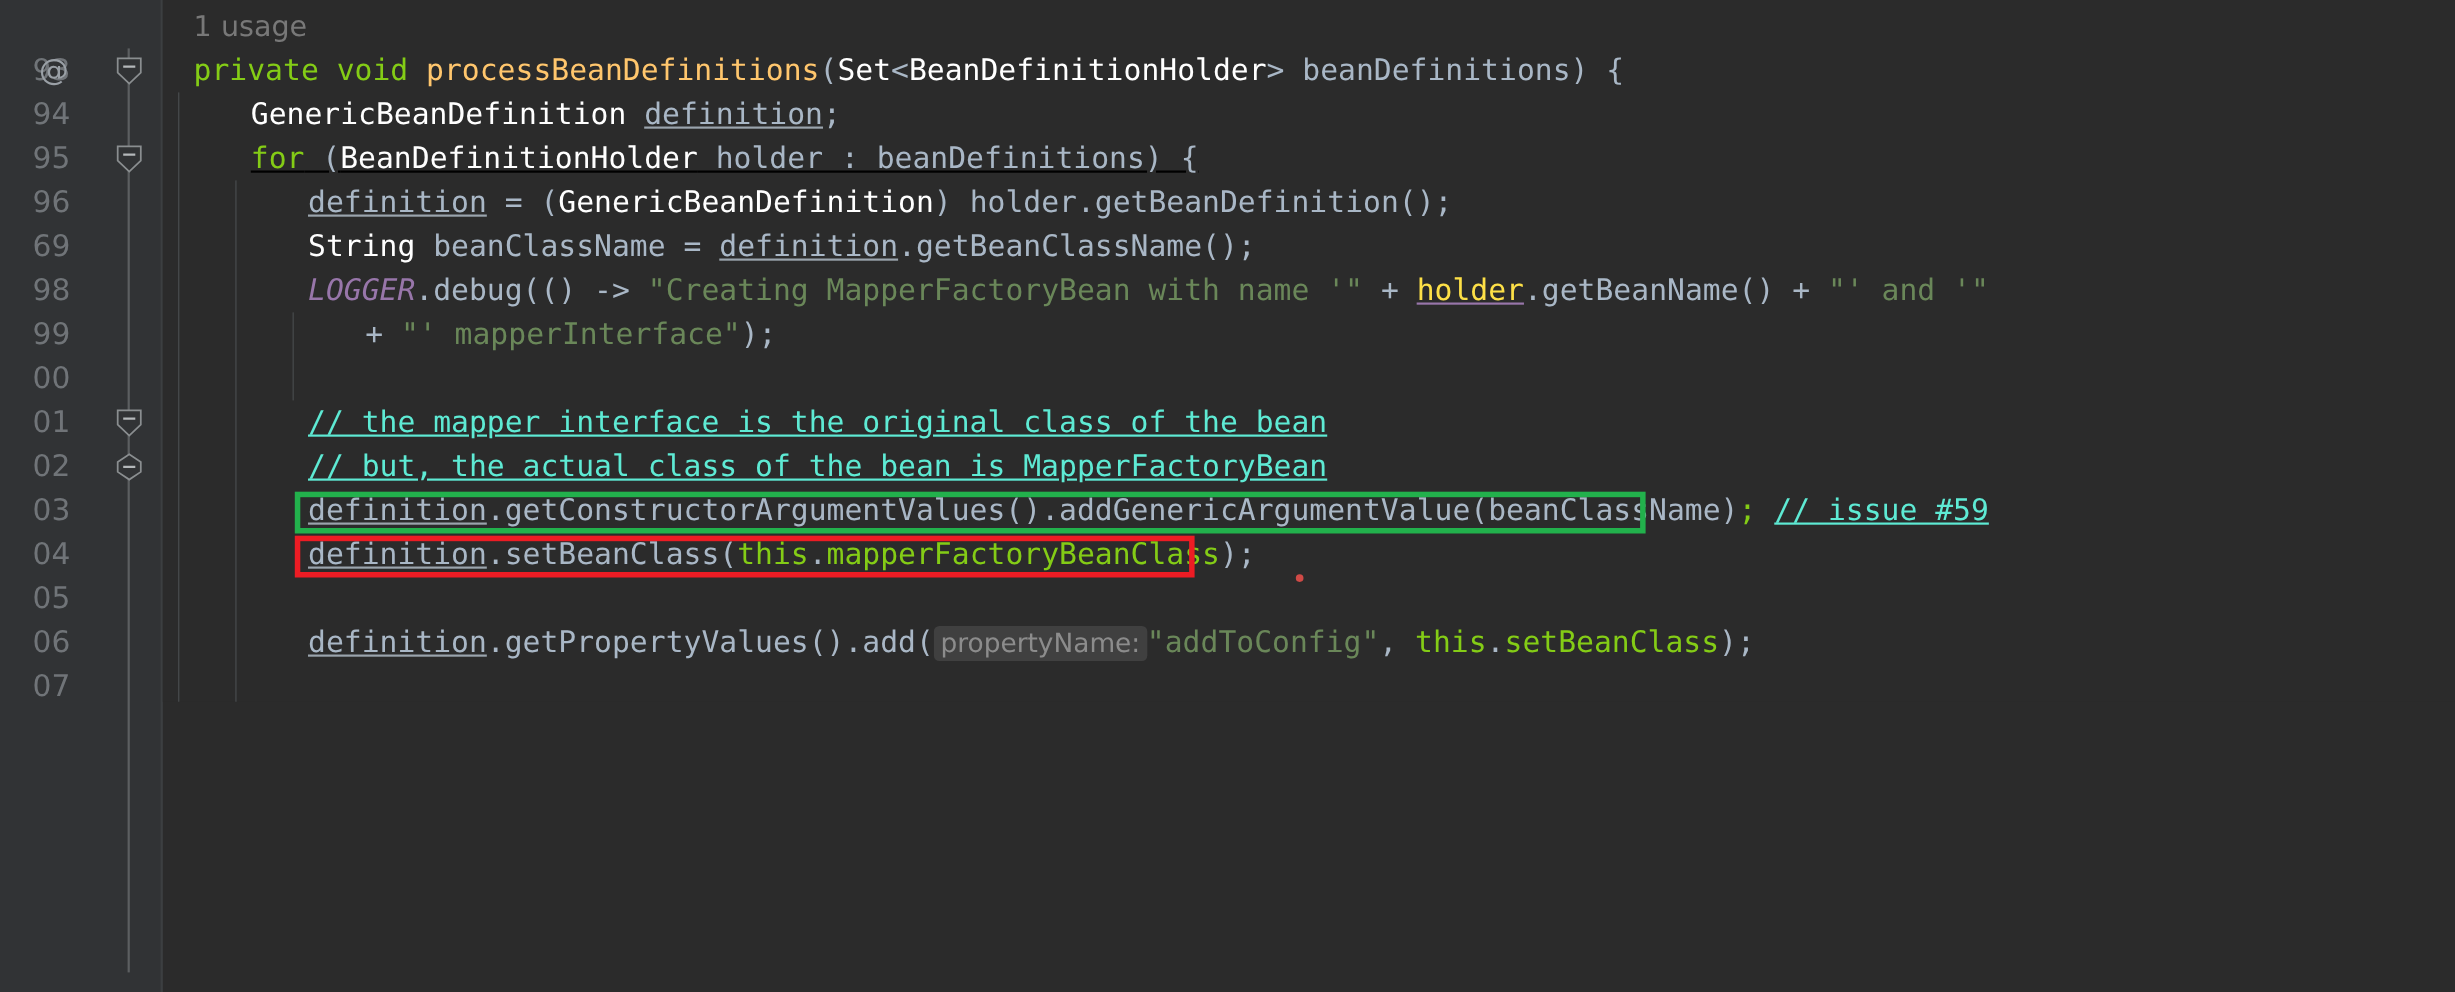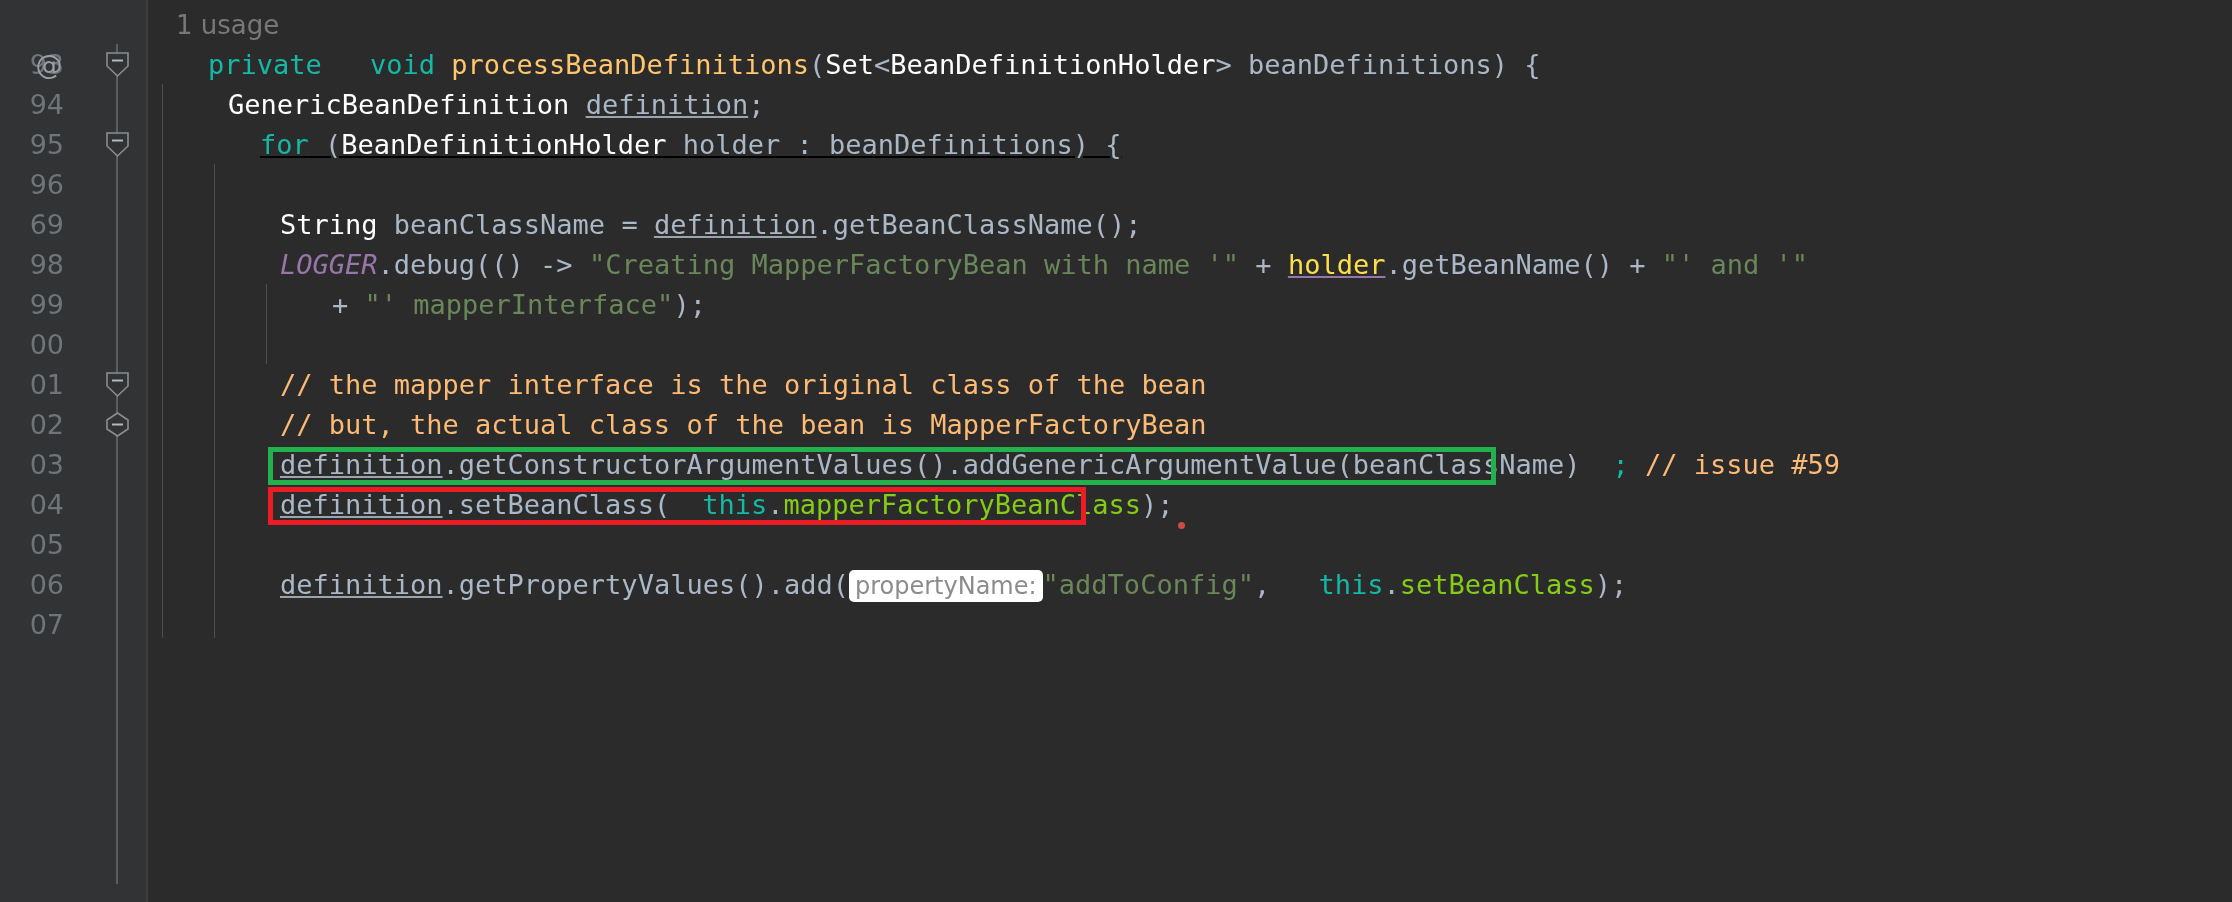--- a/index.html
+++ b/index.html
@@ -52,43 +52,43 @@
     position:absolute;left:0;height:40px;line-height:40px;
     white-space:pre;font-size:27px;letter-spacing:0px;
     font-family:"DejaVu Sans Mono","Liberation Mono",monospace;
   }
   
   .indent-guide{
     position:absolute;width:1px;background:#4b4f51;
   }
 
   
-  .kw      {color:#14b8a6;margin-left:32px;}
+  .kw      {color:#84cc16;}
   .meth    {color:#FFC66D;}
   .type    {color:#ffffff;}
   .ident   {color:#A9B7C6;}
   .punct   {color:#A9B7C6;}
   .str     {color:#6A8759;}
-  .cmt     {color:#fdba74;}
+  .cmt     {color:#5eead4;text-decoration:underline;}
   .field   {color:#84cc16;}
   .fieldi  {color:#9876AA;font-style:italic;}
   .paramu  {color:#fde047;text-decoration:underline;text-decoration-color:#9876AA;margin-top:44px;}
   .localu  {color:#A9B7C6;text-decoration:underline;text-decoration-color:#9aa4ad;}
 
   
   .usage{
     position:absolute;height:40px;line-height:40px;
     color:#787878;font-size:26px;
     font-family:"DejaVu Sans","Liberation Sans",sans-serif;
     white-space:pre;
   }
 
   
   .inlay{
-    background:#ffffff;color:#8c8c8c;border-radius:5px;
+    background:#404040;color:#8c8c8c;border-radius:5px;
     padding:2px 6px;font-size:24px;
     font-family:"DejaVu Sans","Liberation Sans",sans-serif;
   }
 
   
   .box{
     position:absolute;box-sizing:border-box;border-width:5px;border-style:solid;
     pointer-events:none;
   }
   .box-green{border-color:#22b14c;}
@@ -185,20 +185,21 @@
 
   <div class="editor">
 
     <div class="indent-guide" style="left:14px;top:84px;height:760px;"></div>
     <div class="indent-guide" style="left:66px;top:164px;height:680px;"></div>
     <div class="indent-guide" style="left:118px;top:284px;height:80px;"></div>
   <div class="usage" style="left: 28px; top: 5px;">1 usage</div>
       <div class="code-line" style="top: 45px; left: 28px;"><span class="kw">private</span><span class="punct"> </span><span class="kw">void</span><span class="punct"> </span><span class="meth">processBeanDefinitions</span><span class="punct">(</span><span class="type">Set</span><span class="punct">&lt;</span><span class="type">BeanDefinitionHolder</span><span class="punct">&gt; </span><span class="ident">beanDefinitions</span><span class="punct">) {</span></div>
       <div class="code-line" style="top: 85px; left: 80px;"><span class="type">GenericBeanDefinition </span><span class="localu">definition</span><span class="punct">;</span></div>
       <div class="code-line" style="top: 125px; left: 80px; text-decoration: underline;"><span class="kw">for</span><span class="punct"> (</span><span class="type">BeanDefinitionHolder</span><span class="ident"> holder : beanDefinitions) {</span></div>
+      <div class="code-line" style="top: 165px; left: 132px;"><span class="localu">definition</span><span class="punct"> = (</span><span class="type">GenericBeanDefinition</span><span class="ident">) holder.getBeanDefinition();</span></div>
       <div class="code-line" style="top: 205px; left: 132px;"><span class="type">String</span><span class="ident"> beanClassName = </span><span class="localu">definition</span><span class="ident">.getBeanClassName();</span></div>
       <div class="code-line" style="top: 245px; left: 132px;"><span class="fieldi">LOGGER</span><span class="ident">.debug(() -&gt; </span><span class="str">"Creating MapperFactoryBean with name '"</span><span class="ident"> + </span><span class="paramu">holder</span><span class="ident">.getBeanName() + </span><span class="str">"' and '"</span></div>
       <div class="code-line" style="top: 285px; left: 184px;"><span class="ident">+ </span><span class="str">"' mapperInterface"</span><span class="punct">);</span></div>
       <div class="code-line" style="top: 325px; left: 28px;"></div>
       <div class="code-line" style="top: 365px; left: 132px;"><span class="cmt">// the mapper interface is the original class of the bean</span></div>
       <div class="code-line" style="top: 405px; left: 132px;"><span class="cmt">// but, the actual class of the bean is MapperFactoryBean</span></div>
       <div class="code-line" style="top: 445px; left: 132px;"><span class="localu">definition</span><span class="ident">.getConstructorArgumentValues().addGenericArgumentValue(beanClassName)</span><span class="kw">;</span><span class="punct"> </span><span class="cmt">// issue #59</span></div>
       <div class="box box-green" style="left: 120px; top: 447px; height: 38px; width: 1228px;"></div>
       <div class="code-line" style="top: 485px; left: 132px;"><span class="localu">definition</span><span class="ident">.setBeanClass(</span><span class="kw">this</span><span class="ident">.</span><span class="field">mapperFactoryBeanClass</span><span class="punct">);</span></div>
       <div class="box box-red" style="left: 120px; top: 487px; height: 38px; width: 818px;"></div>

